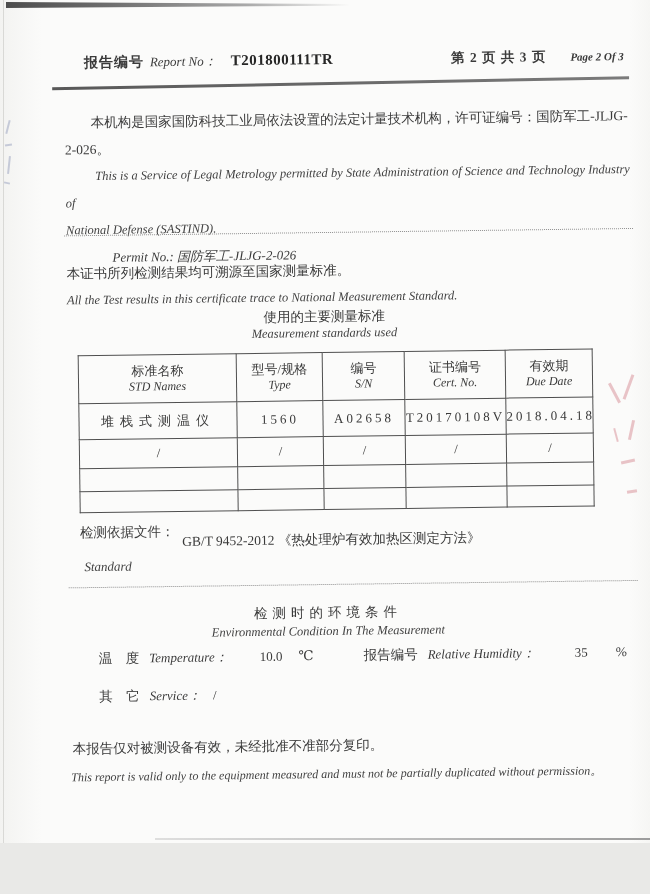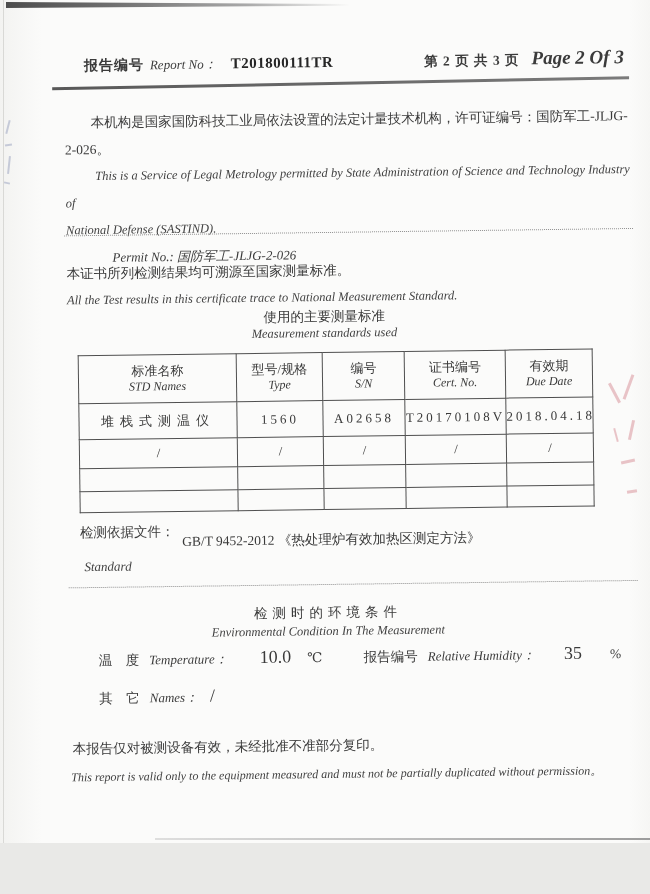--- a/index.html
+++ b/index.html
@@ -38,21 +38,21 @@
   
   .tilt{position:absolute;inset:0;transform:rotate(-0.75deg);transform-origin:50% 45%;}
   .zh{font-size:13.5px;color:#3a3a3a;}
   .en{font-style:italic;font-size:12.5px;color:#414141;}
   
   .report-header{position:absolute;top:50px;left:88px;right:22px;display:flex;justify-content:space-between;align-items:baseline;}
   .rh-left .lbl-zh{font-weight:bold;font-size:14px;letter-spacing:1px;}
   .rh-left .lbl-en{font-style:italic;font-size:13px;margin-left:2px;}
   .rh-left .val{font-weight:bold;font-size:15px;letter-spacing:.5px;margin-left:10px;color:#262626;}
   .rh-right .pg-zh{font-weight:600;font-size:13.5px;letter-spacing:1px;}
-  .rh-right .pg-en{font-style:italic;font-size:19px;font-weight:600;margin-left:8px;}
+  .rh-right .pg-en{font-style:italic;font-size:11px;font-weight:600;margin-left:20px;}
   .header-rule{position:absolute;top:82px;left:56px;width:577px;height:3px;
     background:linear-gradient(to right,#585858,#7b7b7b);transform:rotate(-0.35deg);}
   
   .accreditation{position:absolute;top:106px;left:68px;width:566px;line-height:27px;}
   .accreditation .l-zh{text-indent:26px;}
   .accreditation .l-en1{text-indent:30px;}
   .accreditation .l-permit{padding-left:46px;font-style:italic;font-size:13px;}
   .dotted{position:absolute;left:66px;width:569px;border-top:1px dotted #8f8f8f;height:0;}
   .dotted-1{top:232px;}
   .dotted-2{top:584px;}
@@ -77,24 +77,24 @@
   .ref-label{position:absolute;top:521px;left:78px;}
   .ref-value{position:absolute;top:531px;left:180px;}
   .ref-en{position:absolute;top:556px;left:82px;font-size:13px;}
   
   .env-title{position:absolute;top:604px;left:0;width:100%;text-align:center;line-height:18px;}
   .env-title .t-zh{letter-spacing:5px;}
   .env-row1{position:absolute;top:646px;left:95px;right:30px;}
   .env-row2{position:absolute;top:684px;left:95px;}
   .env-grp{white-space:nowrap;}
   .env-grp .g-en{font-style:italic;font-size:13px;margin-left:6px;}
-  .env-val{margin-left:28px;font-size:18px;font-family:Liberation Serif, serif;}
+  .env-val{margin-left:28px;font-size:13px;font-family:Liberation Serif, serif;}
   .env-unit{margin-left:12px;font-size:13.5px;}
   .env-right{position:absolute;left:265px;top:0;}
-  .env-right .env-val{margin-left:25px;}
+  .env-right .env-val{margin-left:36px;}
   .env-right .env-unit{margin-left:24px;}
   
   .footer-zh{position:absolute;top:737px;left:68px;}
   .footer-en{position:absolute;top:766px;left:66px;width:572px;font-size:12px;}
 </style>
 </head>
 <body>
 
 <div class="paper">
 
@@ -234,21 +234,21 @@
         <span class="zh">报告编号</span>
         <span class="g-en">Relative Humidity：</span>
         <span class="env-val">35</span>
         <span class="env-unit">%</span>
       </span>
     </div>
 
     <div class="env-row2">
       <span class="env-grp">
         <span class="zh">其　它</span>
-        <span class="g-en">Names：</span>
+        <span class="g-en">Service：</span>
         <span class="env-val" style="margin-left:8px">/</span>
       </span>
     </div>
 
     <div class="footer-zh zh">本报告仅对被测设备有效，未经批准不准部分复印。</div>
     <div class="footer-en en">This report is valid only to the equipment measured and must not be partially duplicated without permission。</div>
 
   </div>
 </div>
 

